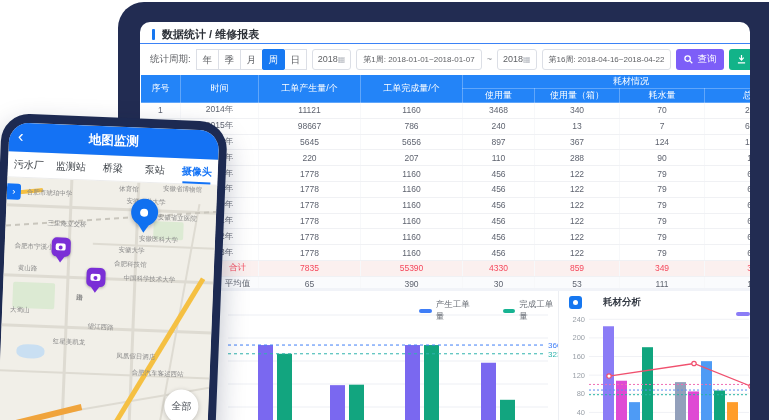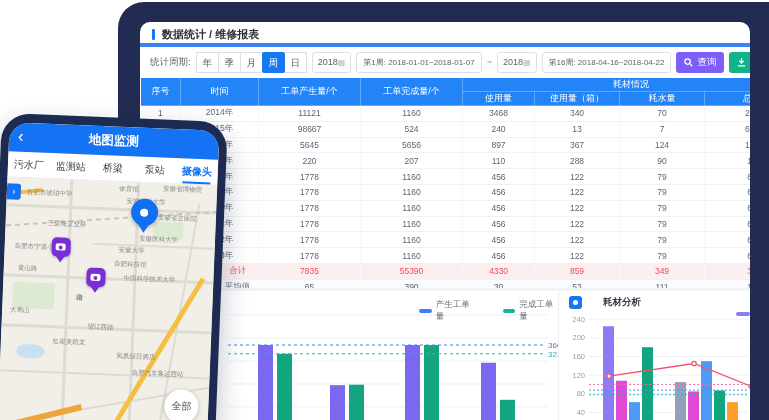--- a/index.html
+++ b/index.html
@@ -2,21 +2,21 @@
 <html><head>
 <meta charset="utf-8">
 <style>
   html,body{margin:0;padding:0;}
   body{width:769px;height:420px;position:relative;overflow:hidden;background:#ffffff;
        font-family:"Liberation Sans","DejaVu Sans",sans-serif;}
   
   .backdrop{position:absolute;left:118px;top:2px;width:680px;height:460px;background:#222c52;border-radius:26px;}
   .card{position:absolute;left:140px;top:22px;width:610px;height:440px;background:#fff;border-radius:10px;overflow:hidden;z-index:1;}
   
-  .crumb{height:17px;display:flex;align-items:center;padding:4px 12px 0;border-bottom:4px solid #3b82f6;}
+  .crumb{height:17px;display:flex;align-items:center;padding:4px 12px 0;border-bottom:1px solid #3b82f6;}
   .accent{display:inline-block;width:3px;height:11px;background:#1677f0;margin-right:7px;border-radius:1px;}
   .crumb-t{font-size:11px;font-weight:bold;color:#2b2f36;}
   
   .filters{height:30px;display:flex;align-items:center;padding:0 10px;gap:5px;white-space:nowrap;}
   .flabel{font-size:9.5px;color:#606266;margin-right:1px;}
   .seg{display:flex;}
   .seg-btn{min-width:21px;height:19px;line-height:19px;text-align:center;font-size:9.5px;color:#606266;
            background:#fff;border:1px solid #dcdfe6;margin-left:-1px;cursor:pointer;}
   .seg-btn.active{background:#1779f2;border-color:#1779f2;color:#fff;position:relative;z-index:1;border-radius:2px;}
   .ybox{width:40px;height:19px;border:1px solid #dcdfe6;border-radius:3px;display:flex;align-items:center;
@@ -169,21 +169,21 @@
           <td>1160</td>
           <td>3468</td>
           <td>340</td>
           <td>70</td>
           <td>250</td>
         </tr>
         <tr>
           <td>2</td>
           <td>2015年</td>
           <td>98667</td>
-          <td>524</td>
+          <td>786</td>
           <td>240</td>
           <td>13</td>
           <td>7</td>
           <td>690</td>
         </tr>
         <tr>
           <td>3</td>
           <td>2016年</td>
           <td>5645</td>
           <td>5656</td>

